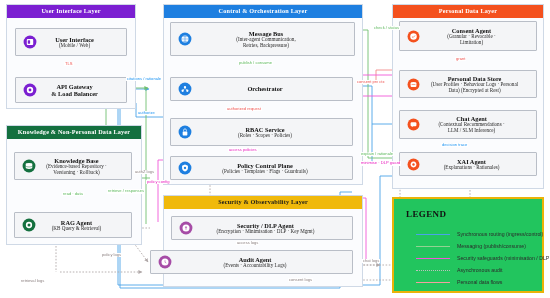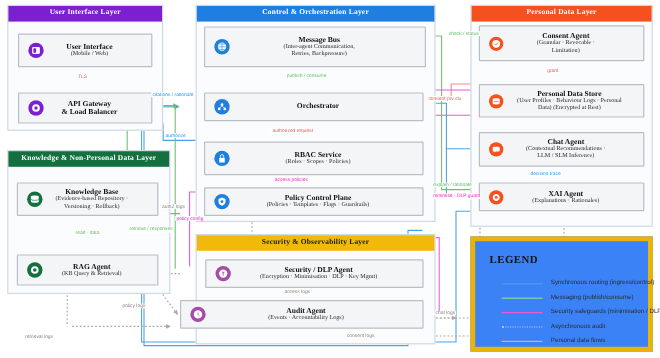--- a/index.html
+++ b/index.html
@@ -15,21 +15,21 @@
 
   
   .node{position:absolute;background:#f4f5f7;border:1px solid #b9bec7;box-sizing:border-box;
         display:flex;align-items:center;padding:0 5px;border-radius:1px;}
   .node .ico{flex:0 0 auto;width:17px;height:17px;display:flex;align-items:center;justify-content:center;}
   .node .txt{flex:1 1 auto;text-align:center;line-height:1.12;padding-right:10px;}
   .node .t1{display:block;font-weight:bold;font-size:6.3px;}
   .node .t2{display:block;font-size:5.1px;color:#2a2a2a;}
 
   
-  .legend-box{position:absolute;background:#3b82f6;border:4px solid #eab308;box-sizing:border-box;}
+  .legend-box{position:absolute;background:#22c55e;border:2px solid #eab308;box-sizing:border-box;}
   .legend-title{position:absolute;left:12px;top:10px;font-weight:bold;font-size:9px;letter-spacing:.4px;}
   .legend-row{position:absolute;left:22px;display:flex;align-items:center;height:8px;}
   .legend-swatch{width:34px;height:0;border-top-width:1.6px;border-top-style:solid;margin-right:7px;}
   .legend-label{font-family:"Liberation Sans", sans-serif;font-size:5.2px;color:#2b2b2b;white-space:nowrap;}
 
   
   .elabel{position:absolute;font-family:"Liberation Sans", sans-serif;font-size:4.1px;
           background:#ffffff;padding:0 1px;white-space:nowrap;line-height:1;}
   .el-blue{color:#2196f3;}
   .el-green{color:#5cb85c;}

